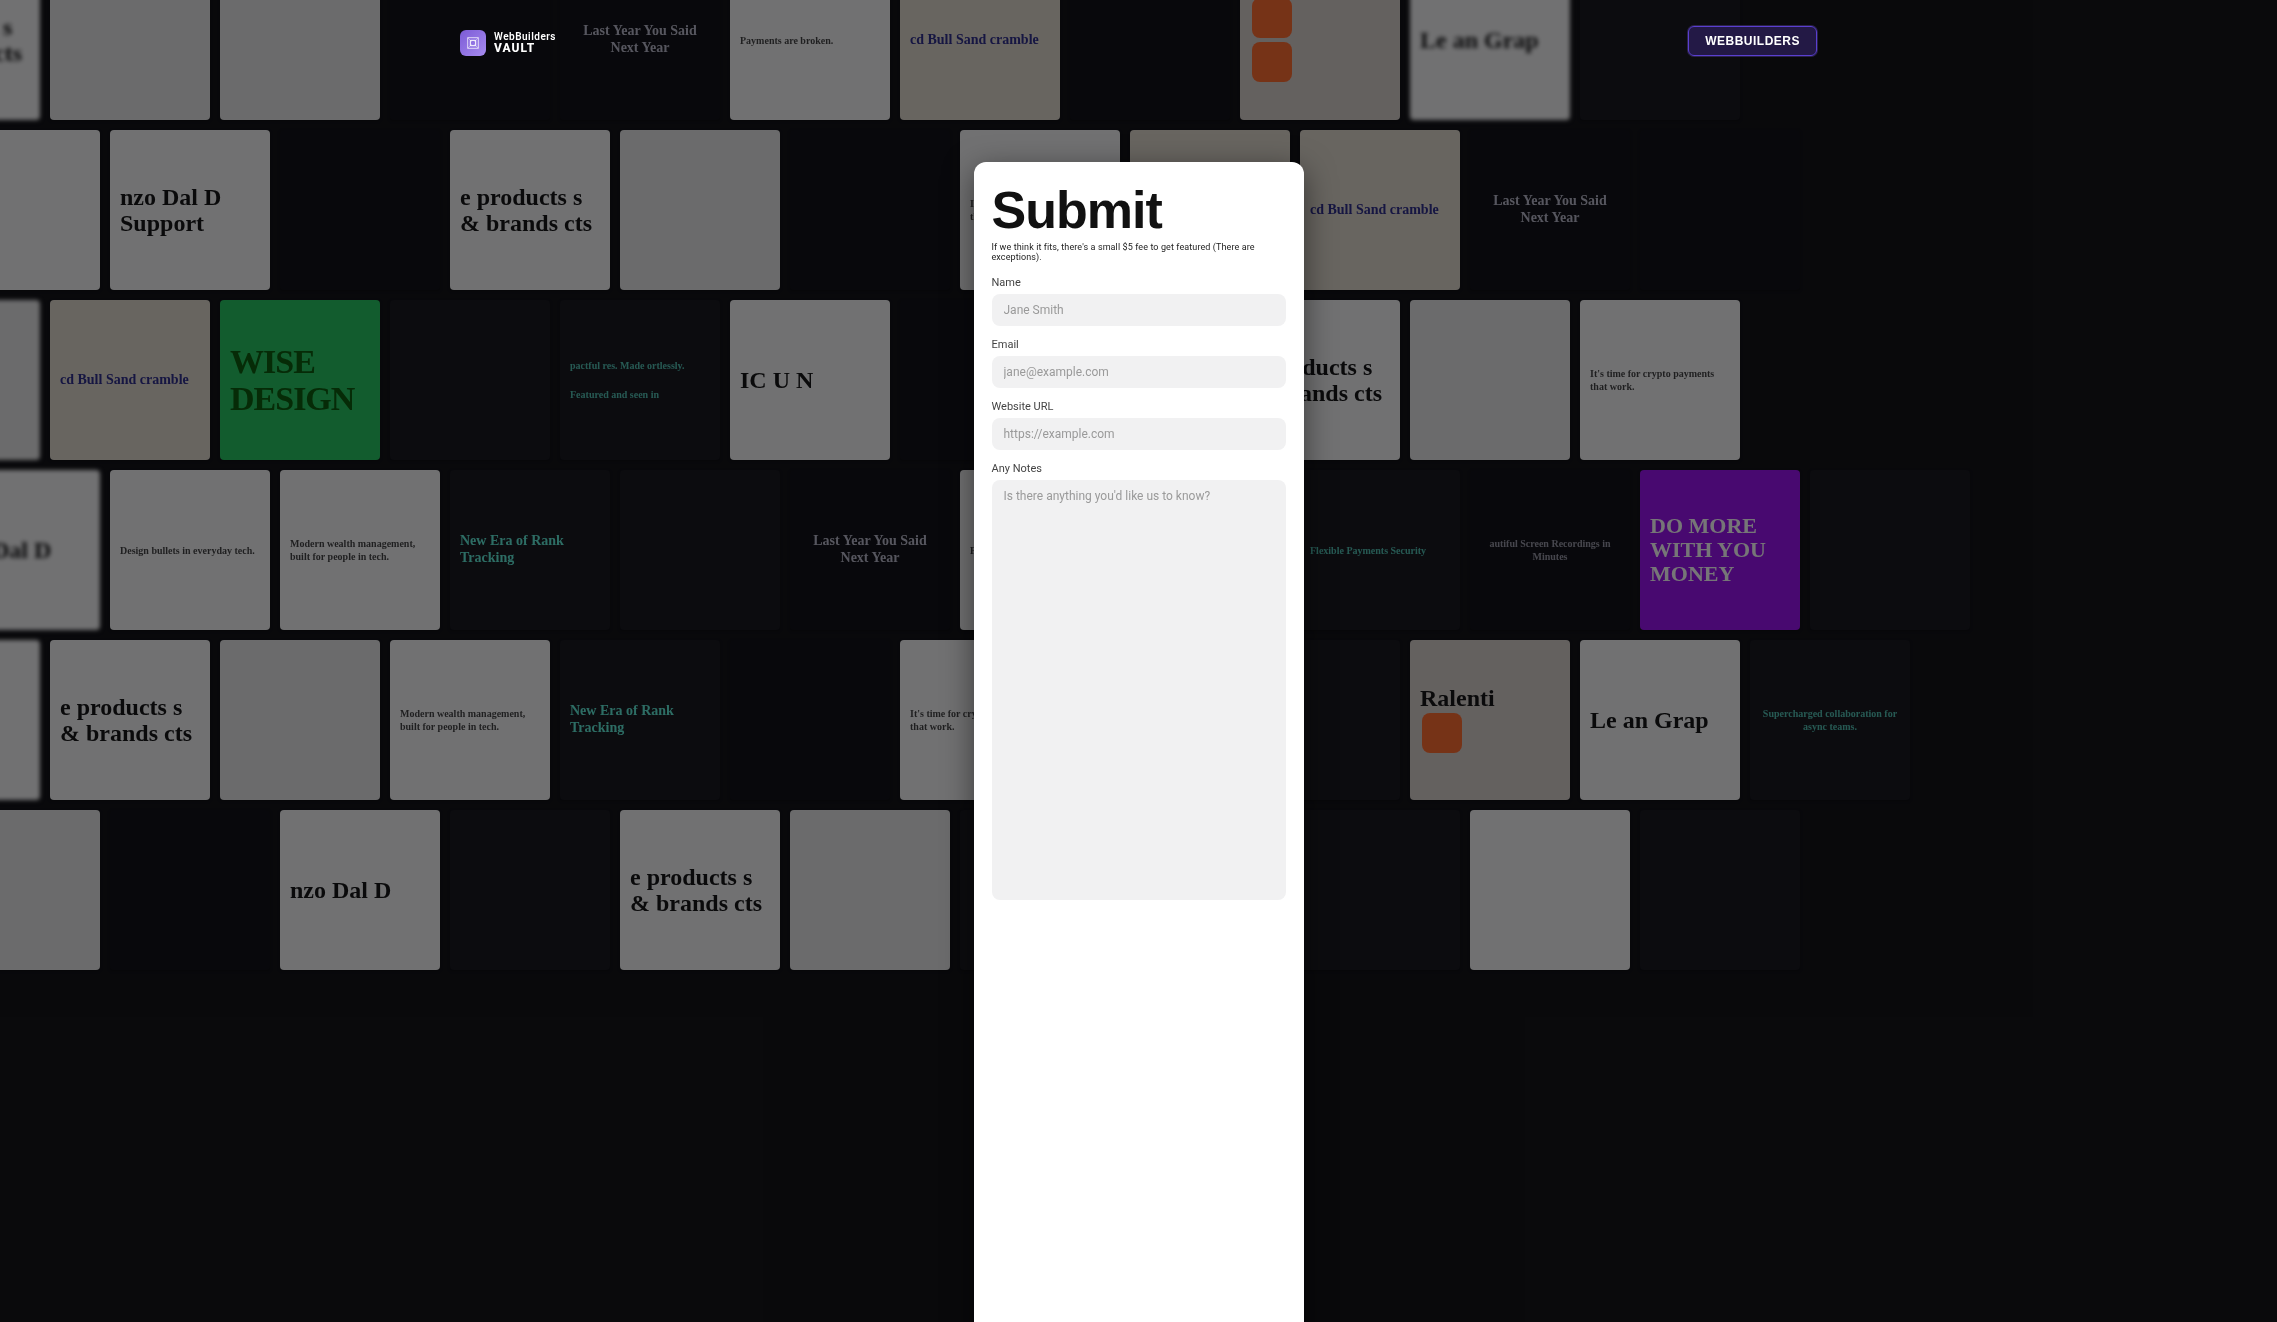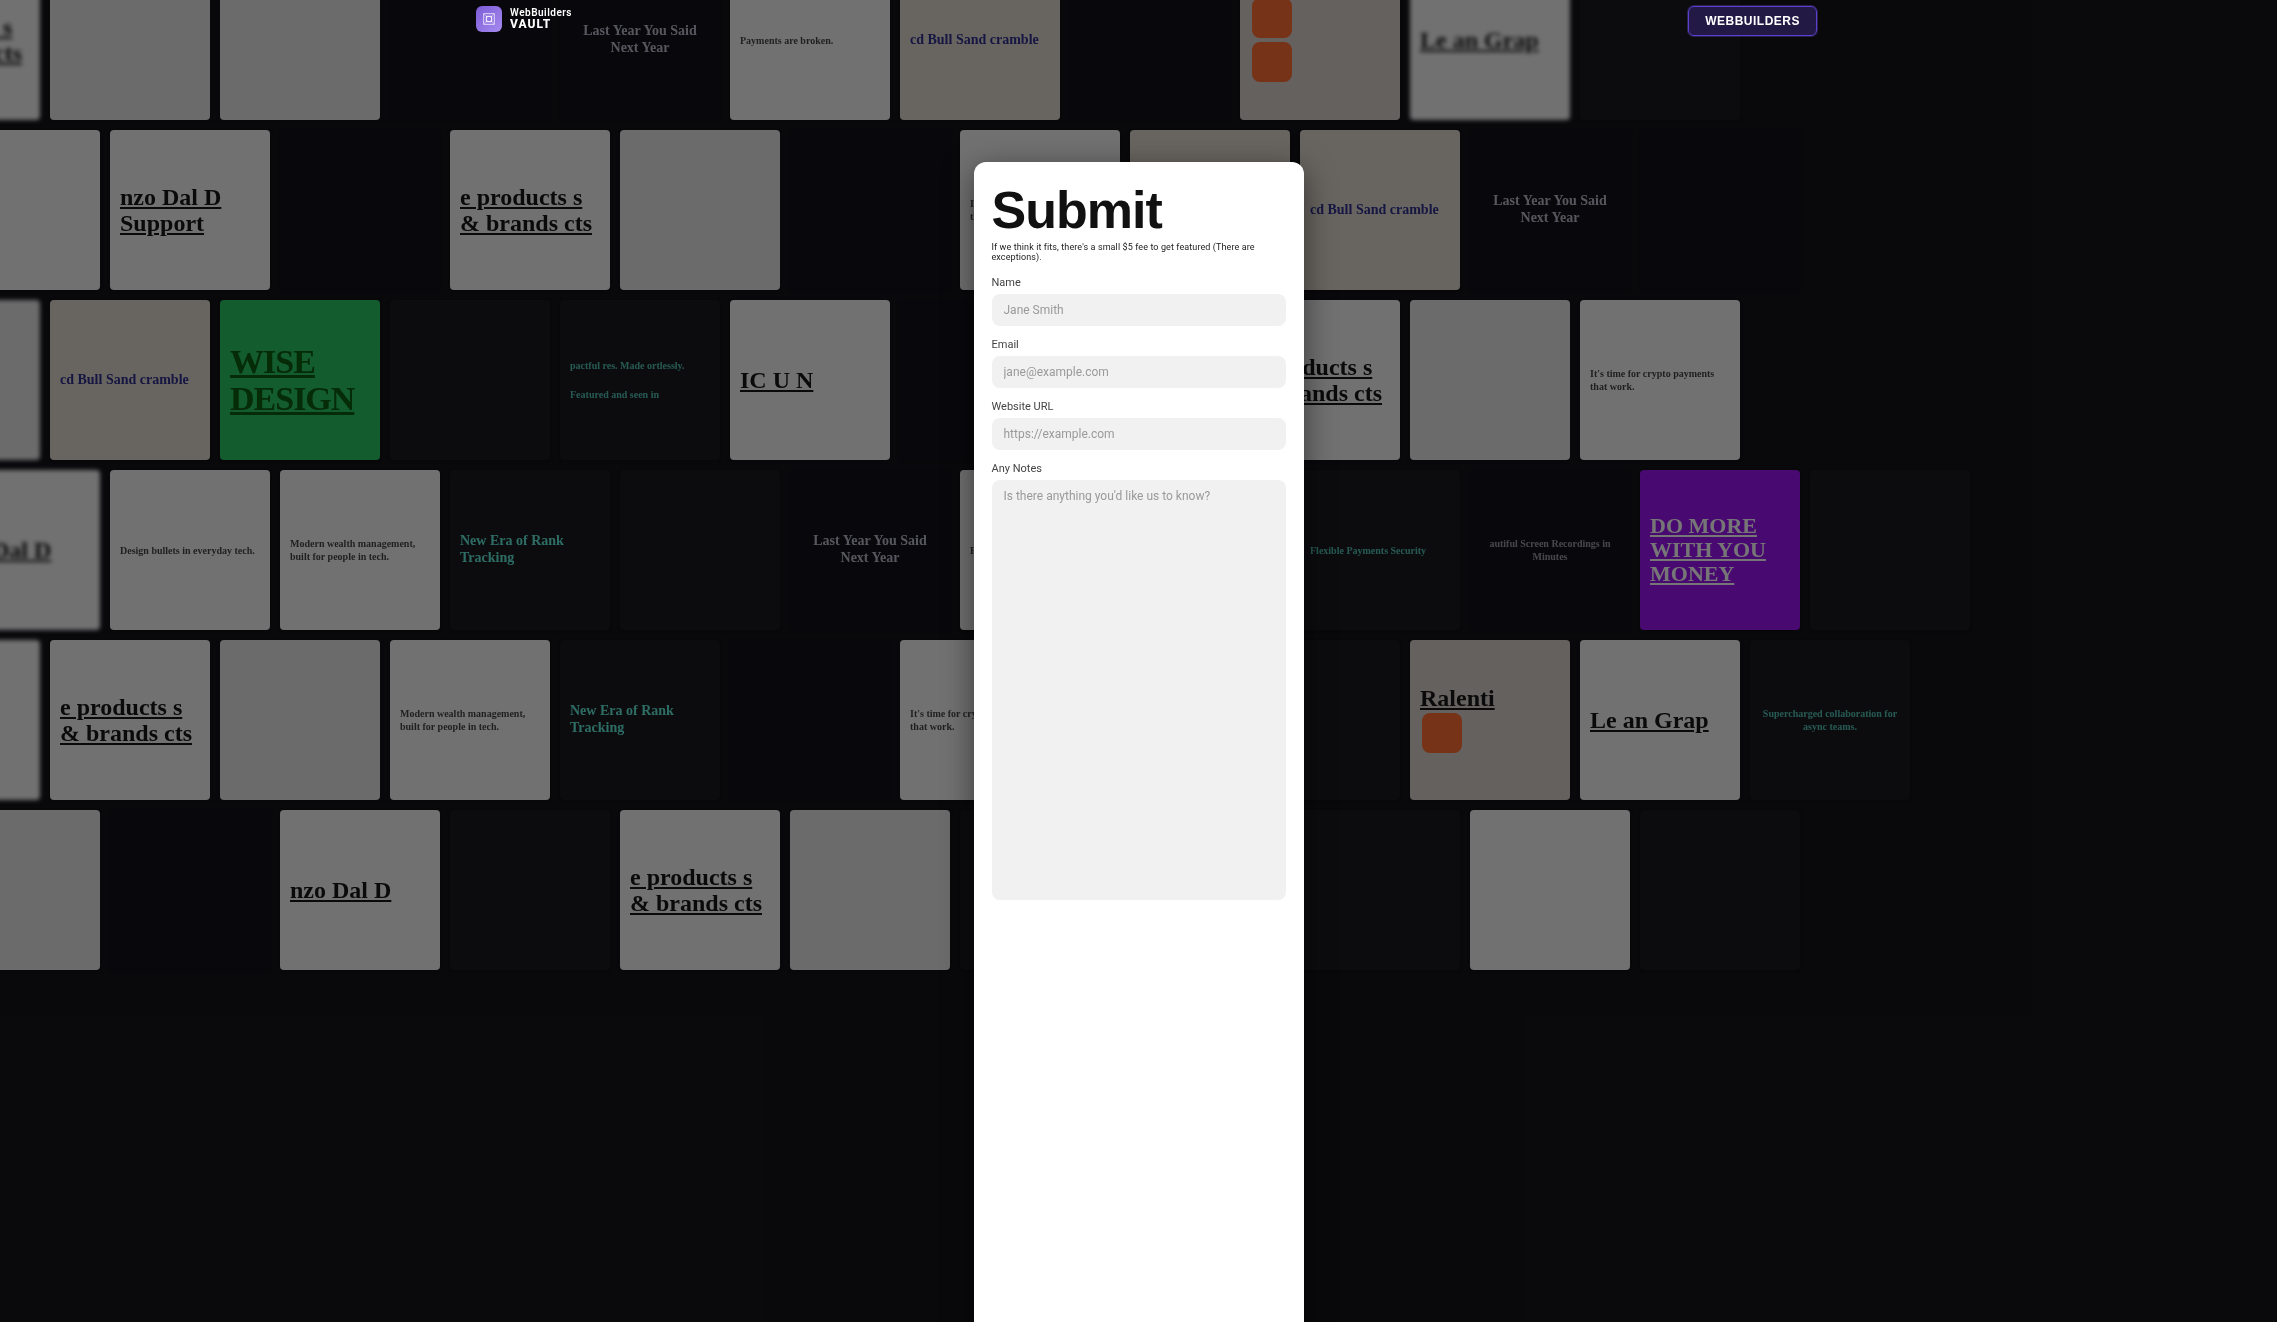--- a/index.html
+++ b/index.html
@@ -51,46 +51,46 @@
   }
   .tile.dark { background: #14141a; color: #5eead4; }
   .tile.dark2 { background: #0d0d12; color: #b9b9c9; }
   .tile.grey { background: #e7e7e7; }
   .tile.white { background: #f4f4f4; }
   .tile.green { background: #22c55e; color: #062; }
   .tile.magenta { background: #9a0ef0; color: #fff; }
   .tile.sand { background: #e0d9cd; color: #2a2a8a; font-family: Georgia, serif; }
   .tile.orange { background: #d8d0cb; }
   .tile.orange .obj { width: 40px; height: 40px; background: #ff6b2c; border-radius: 8px; margin: 2px; }
-  .tile .big { font-size: 24px; line-height: 1.1; text-decoration: underline; }
+  .tile .big { font-size: 24px; line-height: 1.1; }
   .tile .med { font-size: 14px; line-height: 1.2; }
   .tile .sm  { font-size: 10px; line-height: 1.3; opacity: 0.8; }
   .tile.green .big { font-size: 34px; color: #085a08; letter-spacing: -1px; }
   .tile.magenta .big { font-size: 22px; color: #fff; }
   .tile .center { text-align: center; width: 100%; }
   .tile .serif { font-family: Georgia, serif; }
   .tile.blurred { filter: blur(2px); }
 
   
   .dimmer {
     position: absolute;
     inset: 0;
     background: rgba(6,6,8,0.55);
     pointer-events: none;
   }
 
   
   .header {
     position: absolute;
     top: 0;
-    left: 16px;
+    left: 0;
     right: 0;
     height: 50px;
     display: flex;
-    align-items: flex-start;
+    align-items: flex-end;
     justify-content: space-between;
     padding: 6px 460px 0 460px;
     z-index: 30;
   }
   .brand {
     display: flex;
     align-items: center;
     gap: 8px;
     color: #fff;
   }

